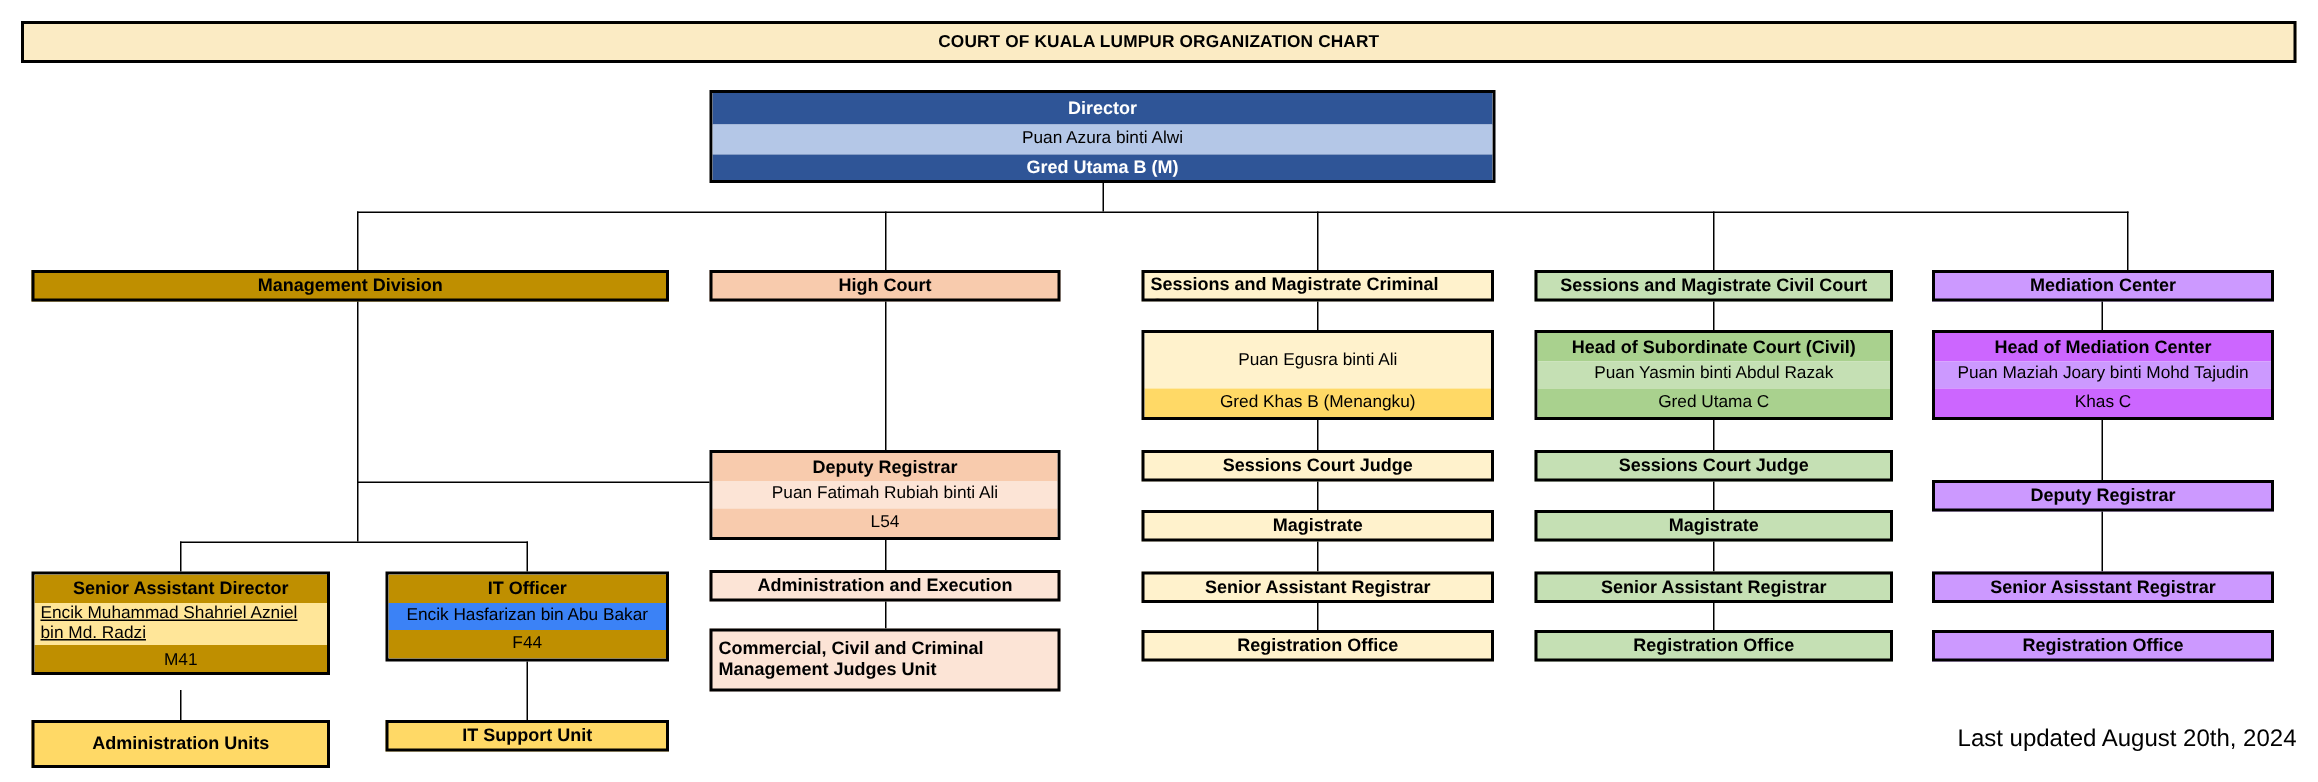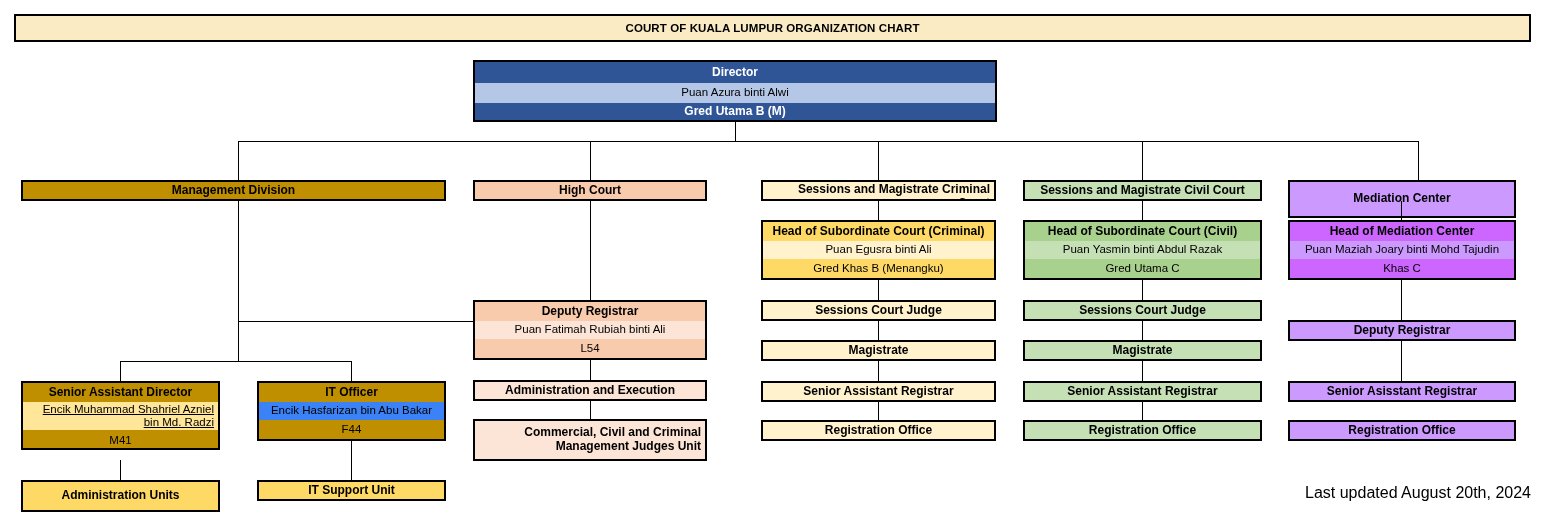--- a/index.html
+++ b/index.html
@@ -27,21 +27,21 @@
     border: 2px solid #000000;
     display: flex;
     flex-direction: column;
     overflow: hidden;
   }
   .cell {
     box-sizing: border-box;
     display: flex;
     align-items: center;
     justify-content: center;
-    text-align: right;
+    text-align: left;
     line-height: 1.15;
     padding: 1px 4px;
   }
   .cell.head   { font-weight: bold; font-size: 12px; }
   .cell.name   { font-weight: normal; font-size: 11.5px; }
   .cell.grade  { font-weight: normal; font-size: 11.5px; }
   .cell.plain  { font-weight: bold; font-size: 12px; }
 
   
   #title-banner {
@@ -148,21 +148,20 @@
   <div class="box" style="left:473px; top:419px; width:234px; height:42px; background:#FCE4D6;">
     <div class="cell plain" style="flex:1 1 auto;">Commercial, Civil and Criminal Management Judges Unit</div>
   </div>
 
   <div class="box" style="left:761px; top:180px; width:235px; height:21px; background:#FFF2CC;">
     <div class="cell plain" style="flex:1 1 auto;">Sessions and Magistrate Criminal Court</div>
   </div>
   <div class="line vline" style="left:878px; top:201px; height:19px;"></div>
 
   <div class="box" style="left:761px; top:220px; width:235px; height:60px;">
-    <div class="cell head" style="flex:0 0 19px; background:#FFD966;">Head of Subordinate Court (Criminal)</div>
     <div class="cell name" style="flex:1 1 auto; background:#FFF2CC;">Puan Egusra binti Ali</div>
     <div class="cell grade" style="flex:0 0 19px; background:#FFD966;">Gred Khas B (Menangku)</div>
   </div>
 
   <div class="line vline" style="left:878px; top:280px; height:20px;"></div>
   <div class="box" style="left:761px; top:300px; width:235px; height:21px; background:#FFF2CC;">
     <div class="cell plain" style="flex:1 1 auto;">Sessions Court Judge</div>
   </div>
   <div class="line vline" style="left:878px; top:321px; height:19px;"></div>
   <div class="box" style="left:761px; top:340px; width:235px; height:21px; background:#FFF2CC;">
@@ -198,21 +197,21 @@
   </div>
   <div class="line vline" style="left:1142px; top:361px; height:20px;"></div>
   <div class="box" style="left:1023px; top:381px; width:239px; height:21px; background:#C5E0B4;">
     <div class="cell plain" style="flex:1 1 auto;">Senior Assistant Registrar</div>
   </div>
   <div class="line vline" style="left:1142px; top:402px; height:18px;"></div>
   <div class="box" style="left:1023px; top:420px; width:239px; height:21px; background:#C5E0B4;">
     <div class="cell plain" style="flex:1 1 auto;">Registration Office</div>
   </div>
 
-  <div class="box" style="left:1288px; top:180px; width:228px; height:38px; background:#CC99FF;">
+  <div class="box" style="left:1288px; top:180px; width:228px; height:21px; background:#CC99FF;">
     <div class="cell plain" style="flex:1 1 auto;">Mediation Center</div>
   </div>
   <div class="line vline" style="left:1401px; top:201px; height:19px;"></div>
 
   <div class="box" style="left:1288px; top:220px; width:228px; height:60px;">
     <div class="cell head" style="flex:0 0 19px; background:#CC66FF;">Head of Mediation Center</div>
     <div class="cell name" style="flex:1 1 auto; background:#CC99FF;">Puan Maziah Joary binti Mohd Tajudin</div>
     <div class="cell grade" style="flex:0 0 19px; background:#CC66FF;">Khas C</div>
   </div>
 

